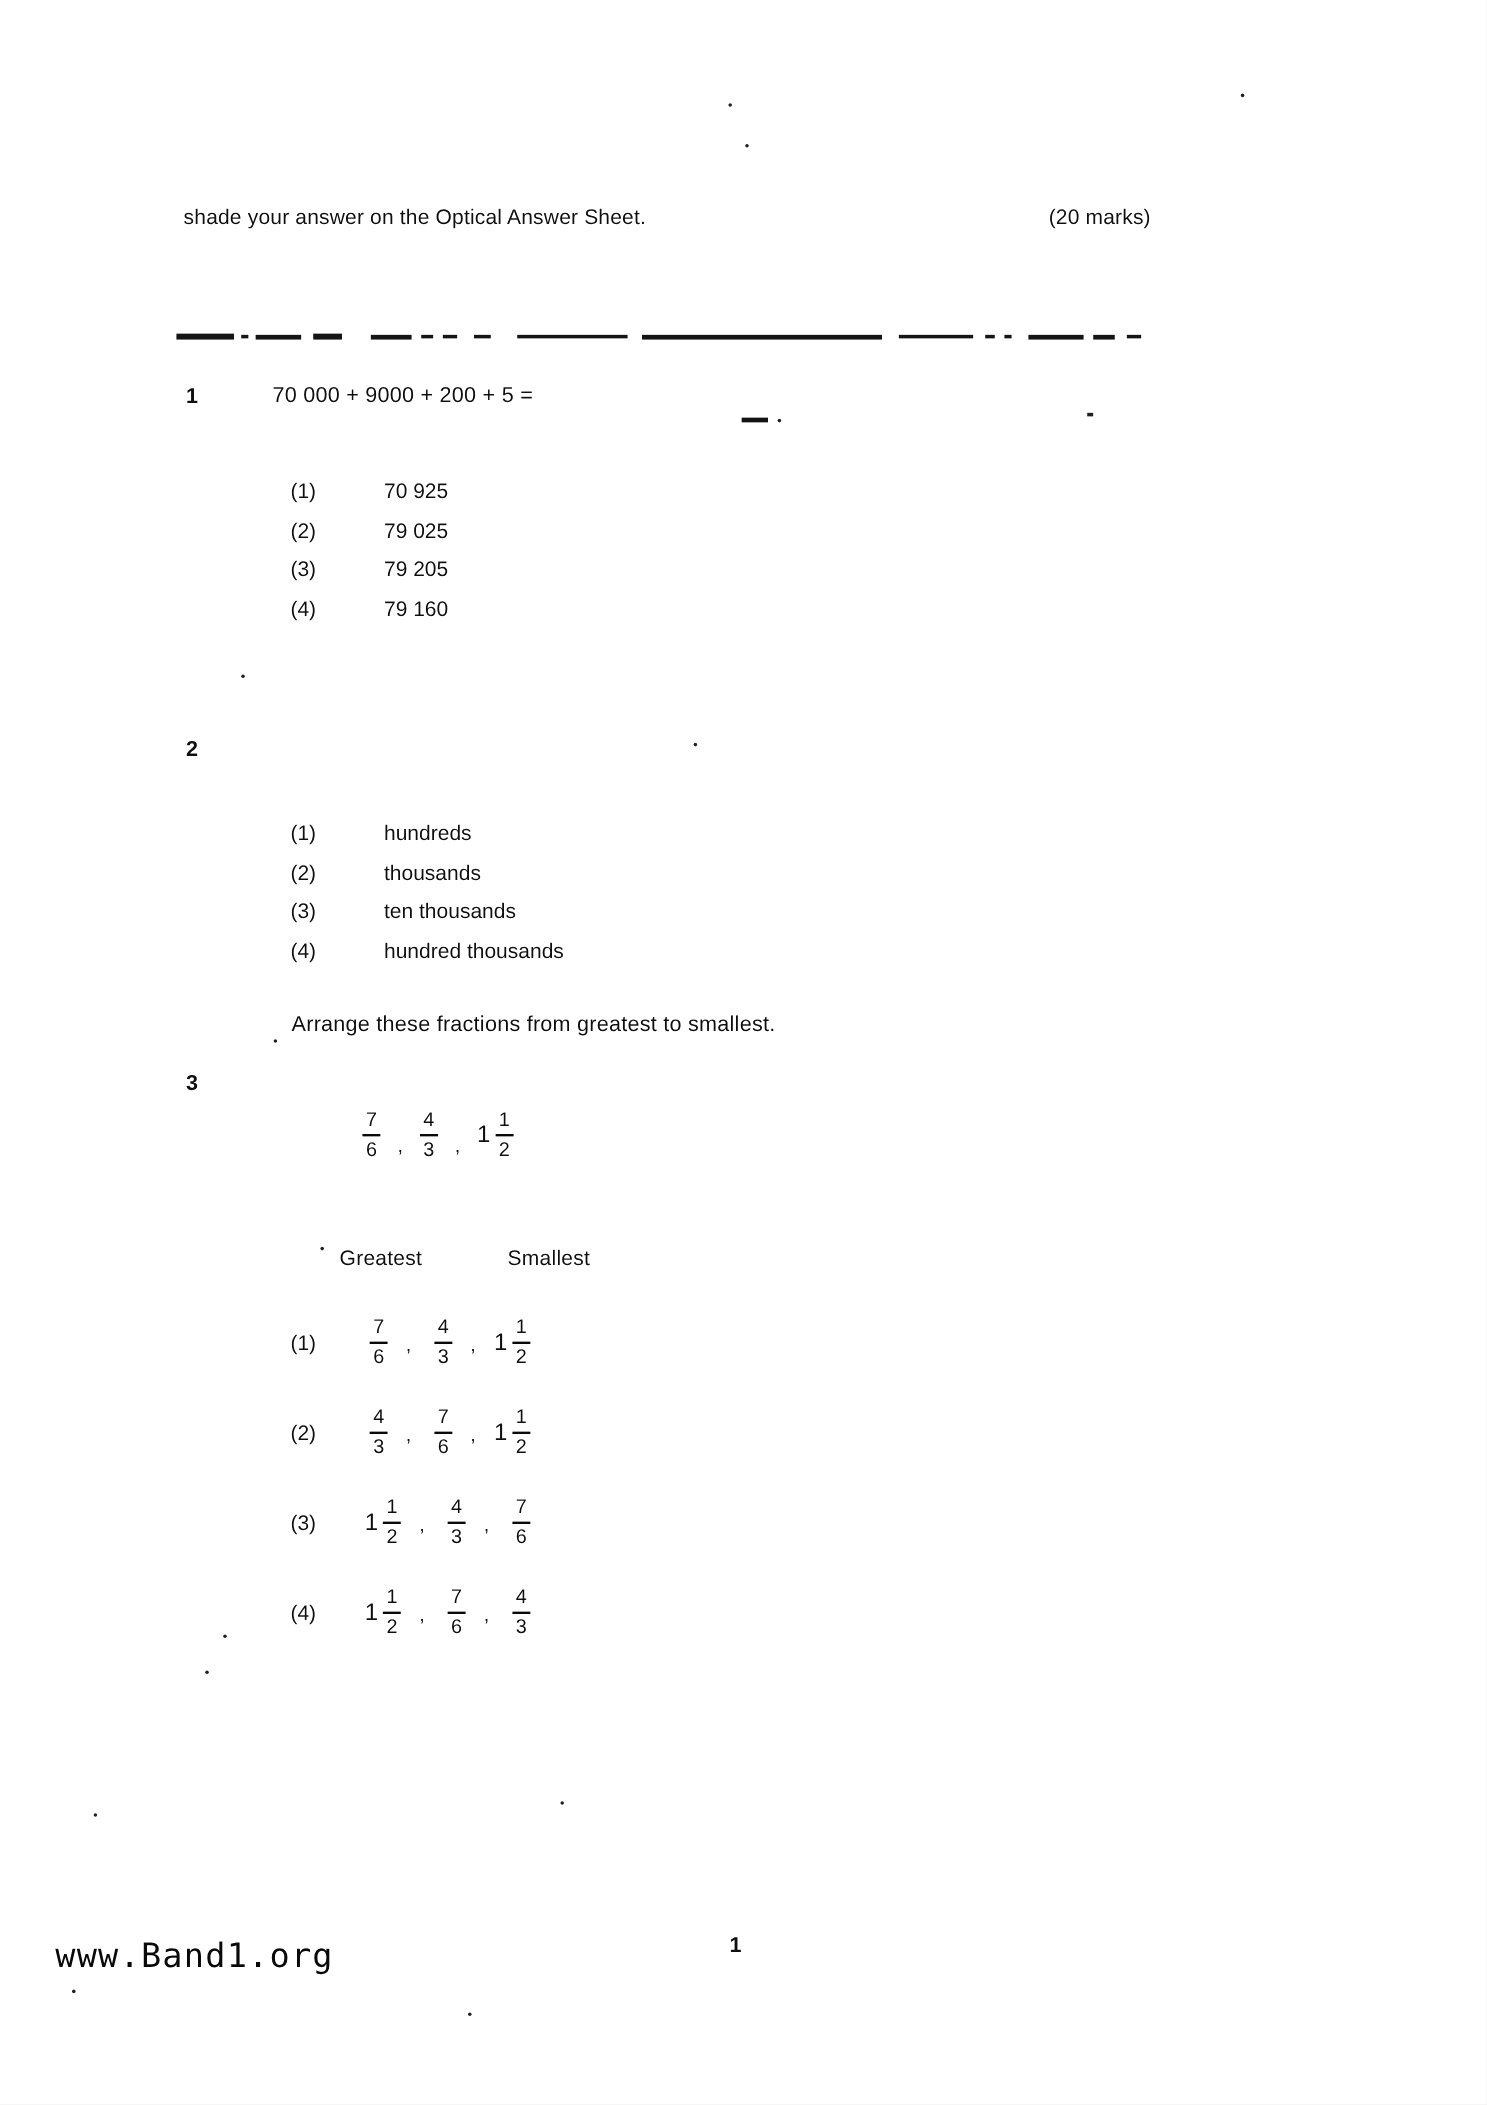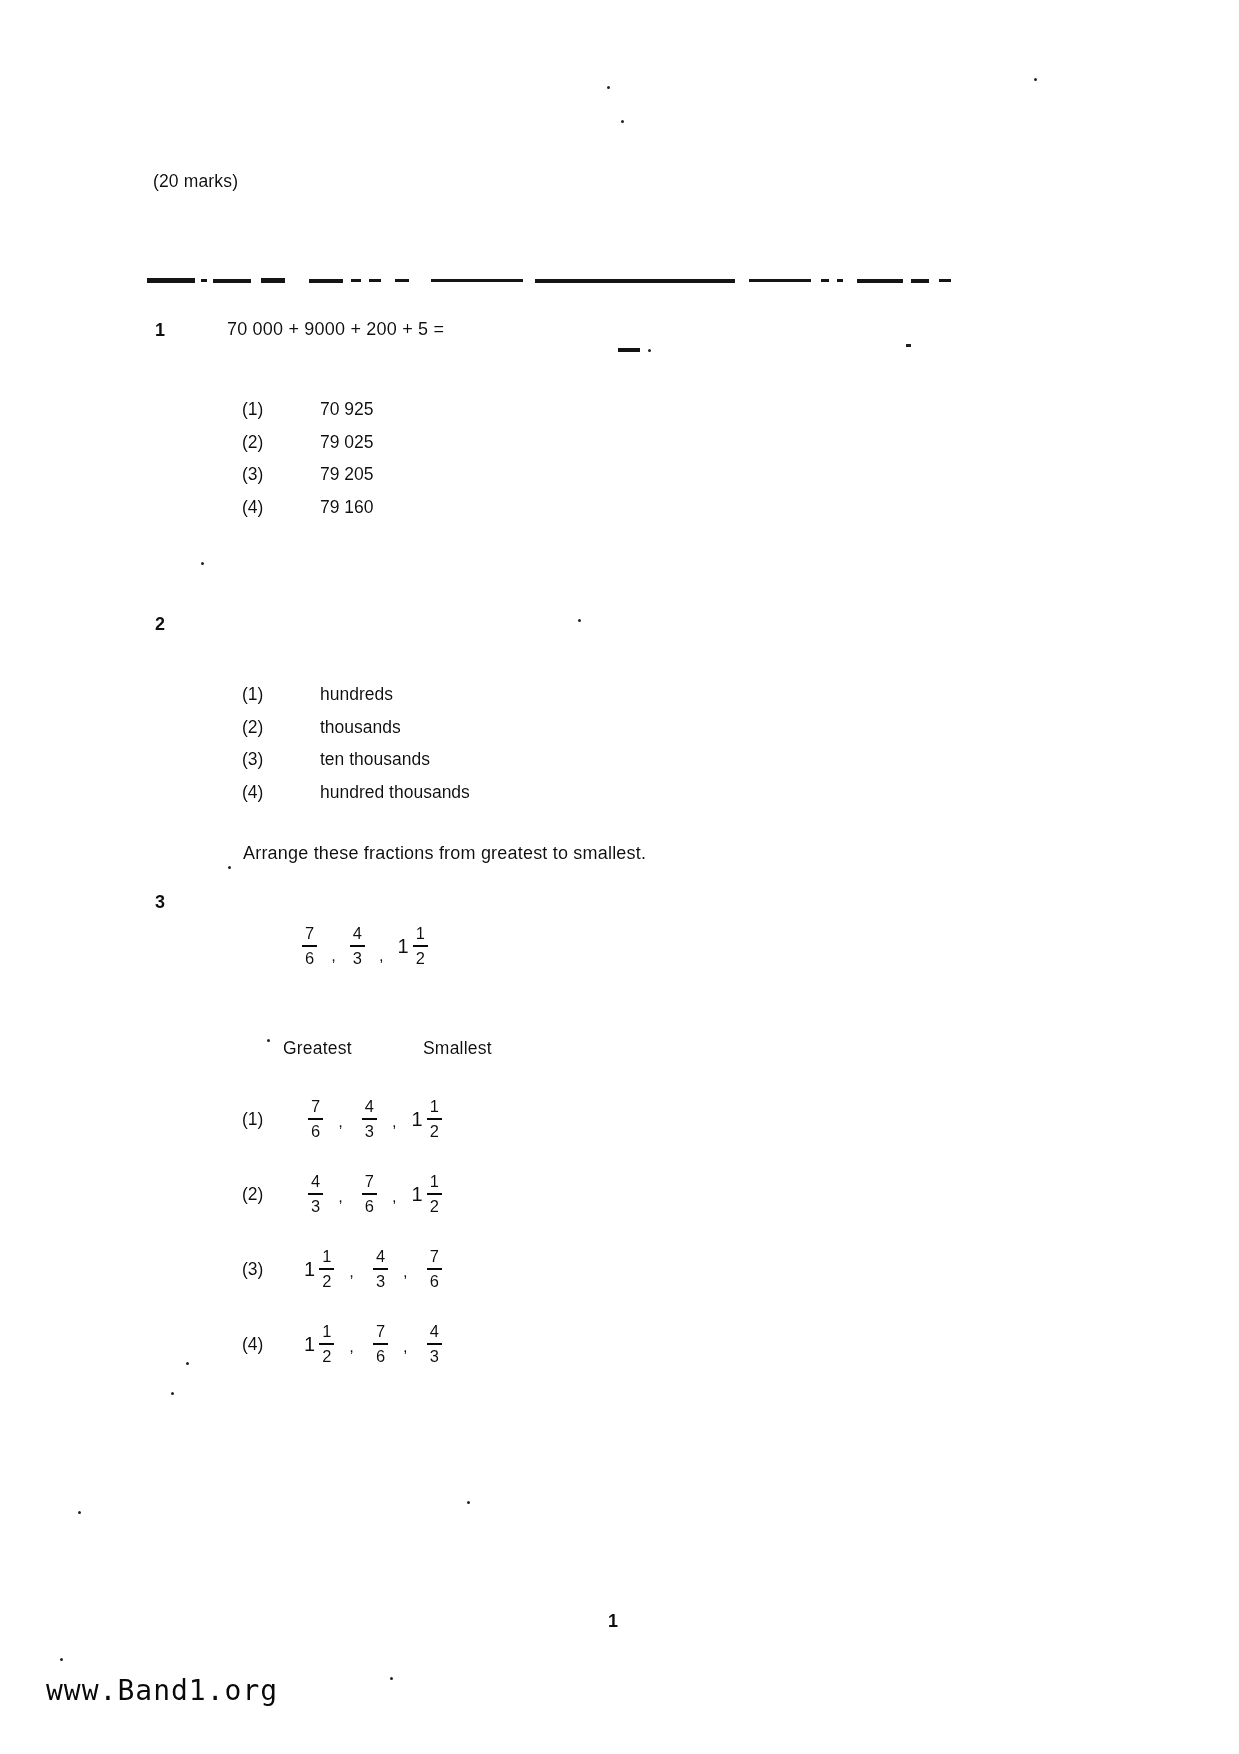--- a/index.html
+++ b/index.html
@@ -57,20 +57,21 @@
   .speck { position:absolute; background:#2a2a2a; width:3px; height:3px; border-radius:50%; }
   .bar { position:absolute; background:#1f1f1f; }
 </style>
 </head>
 <body>
 
 <div class="page">
 
   <div class="abs instructions">
     <div class="iline3">
+      <span>shade your answer on the Optical Answer Sheet.</span>
       <span>(20 marks)</span>
     </div>
   </div>
 
   <div class="abs separator">
     <span style="width:48px;height:5px"></span>
       <span style="width:6px;margin-left:6px"></span>
       <span style="width:38px;height:4px;margin-left:6px"></span>
       <span style="width:24px;height:5px;margin-left:10px"></span>
       <span style="width:34px;height:4px;margin-left:24px"></span>
@@ -262,21 +263,21 @@
     <span class="mixed">
         <span class="whole"></span>
         <span class="frac">
           <span class="num">4</span>
           <span class="den">3</span>
         </span>
       </span>
   </div>
 
   <div class="abs pagenum" style="left:608px;top:1611px">1</div>
-  <div class="abs watermark" style="left:46px;top:1674px">www.Band1.org</div>
+  <div class="abs watermark" style="left:46px;top:1613px">www.Band1.org</div>
 
   <div class="speck" style="left:607px;top:86px"></div>
   <div class="speck" style="left:621px;top:120px"></div>
   <div class="speck" style="left:1034px;top:78px"></div>
   <div class="speck" style="left:906px;top:344px;width:5px;height:3px;border-radius:0"></div>
   <div class="speck" style="left:201px;top:562px"></div>
   <div class="speck" style="left:228px;top:866px"></div>
   <div class="speck" style="left:186px;top:1362px"></div>
   <div class="speck" style="left:171px;top:1392px"></div>
   <div class="speck" style="left:467px;top:1501px"></div>

